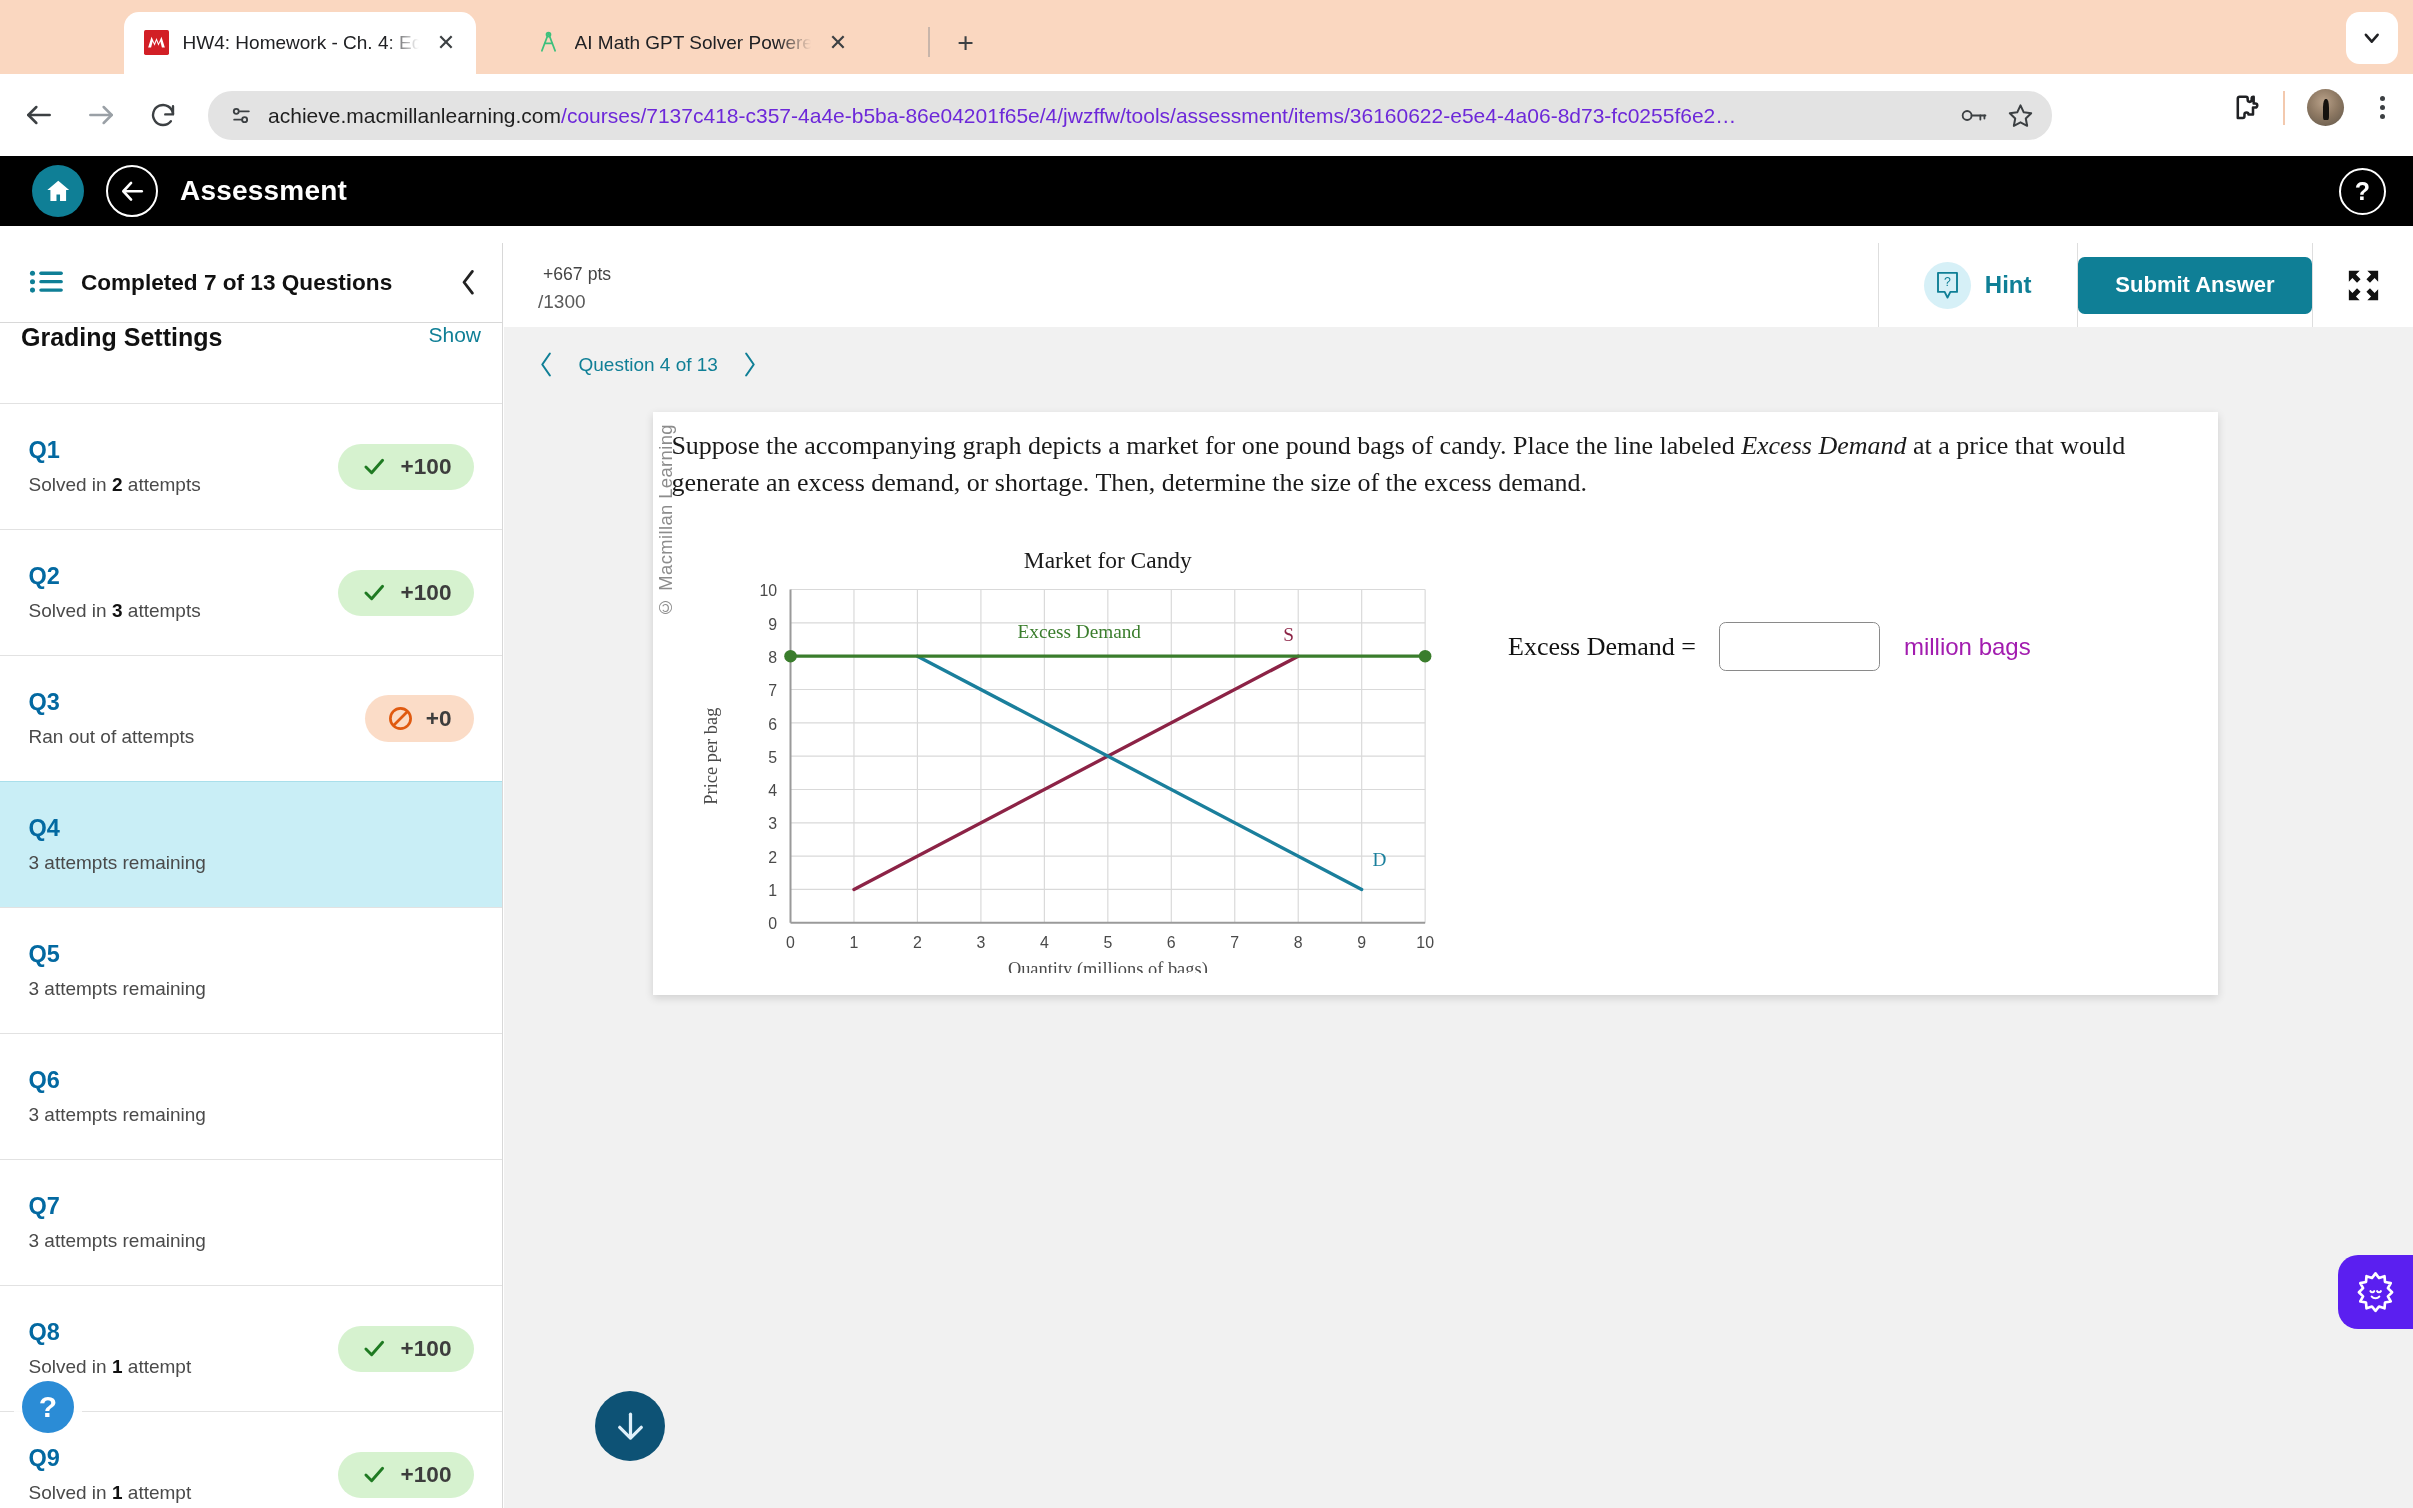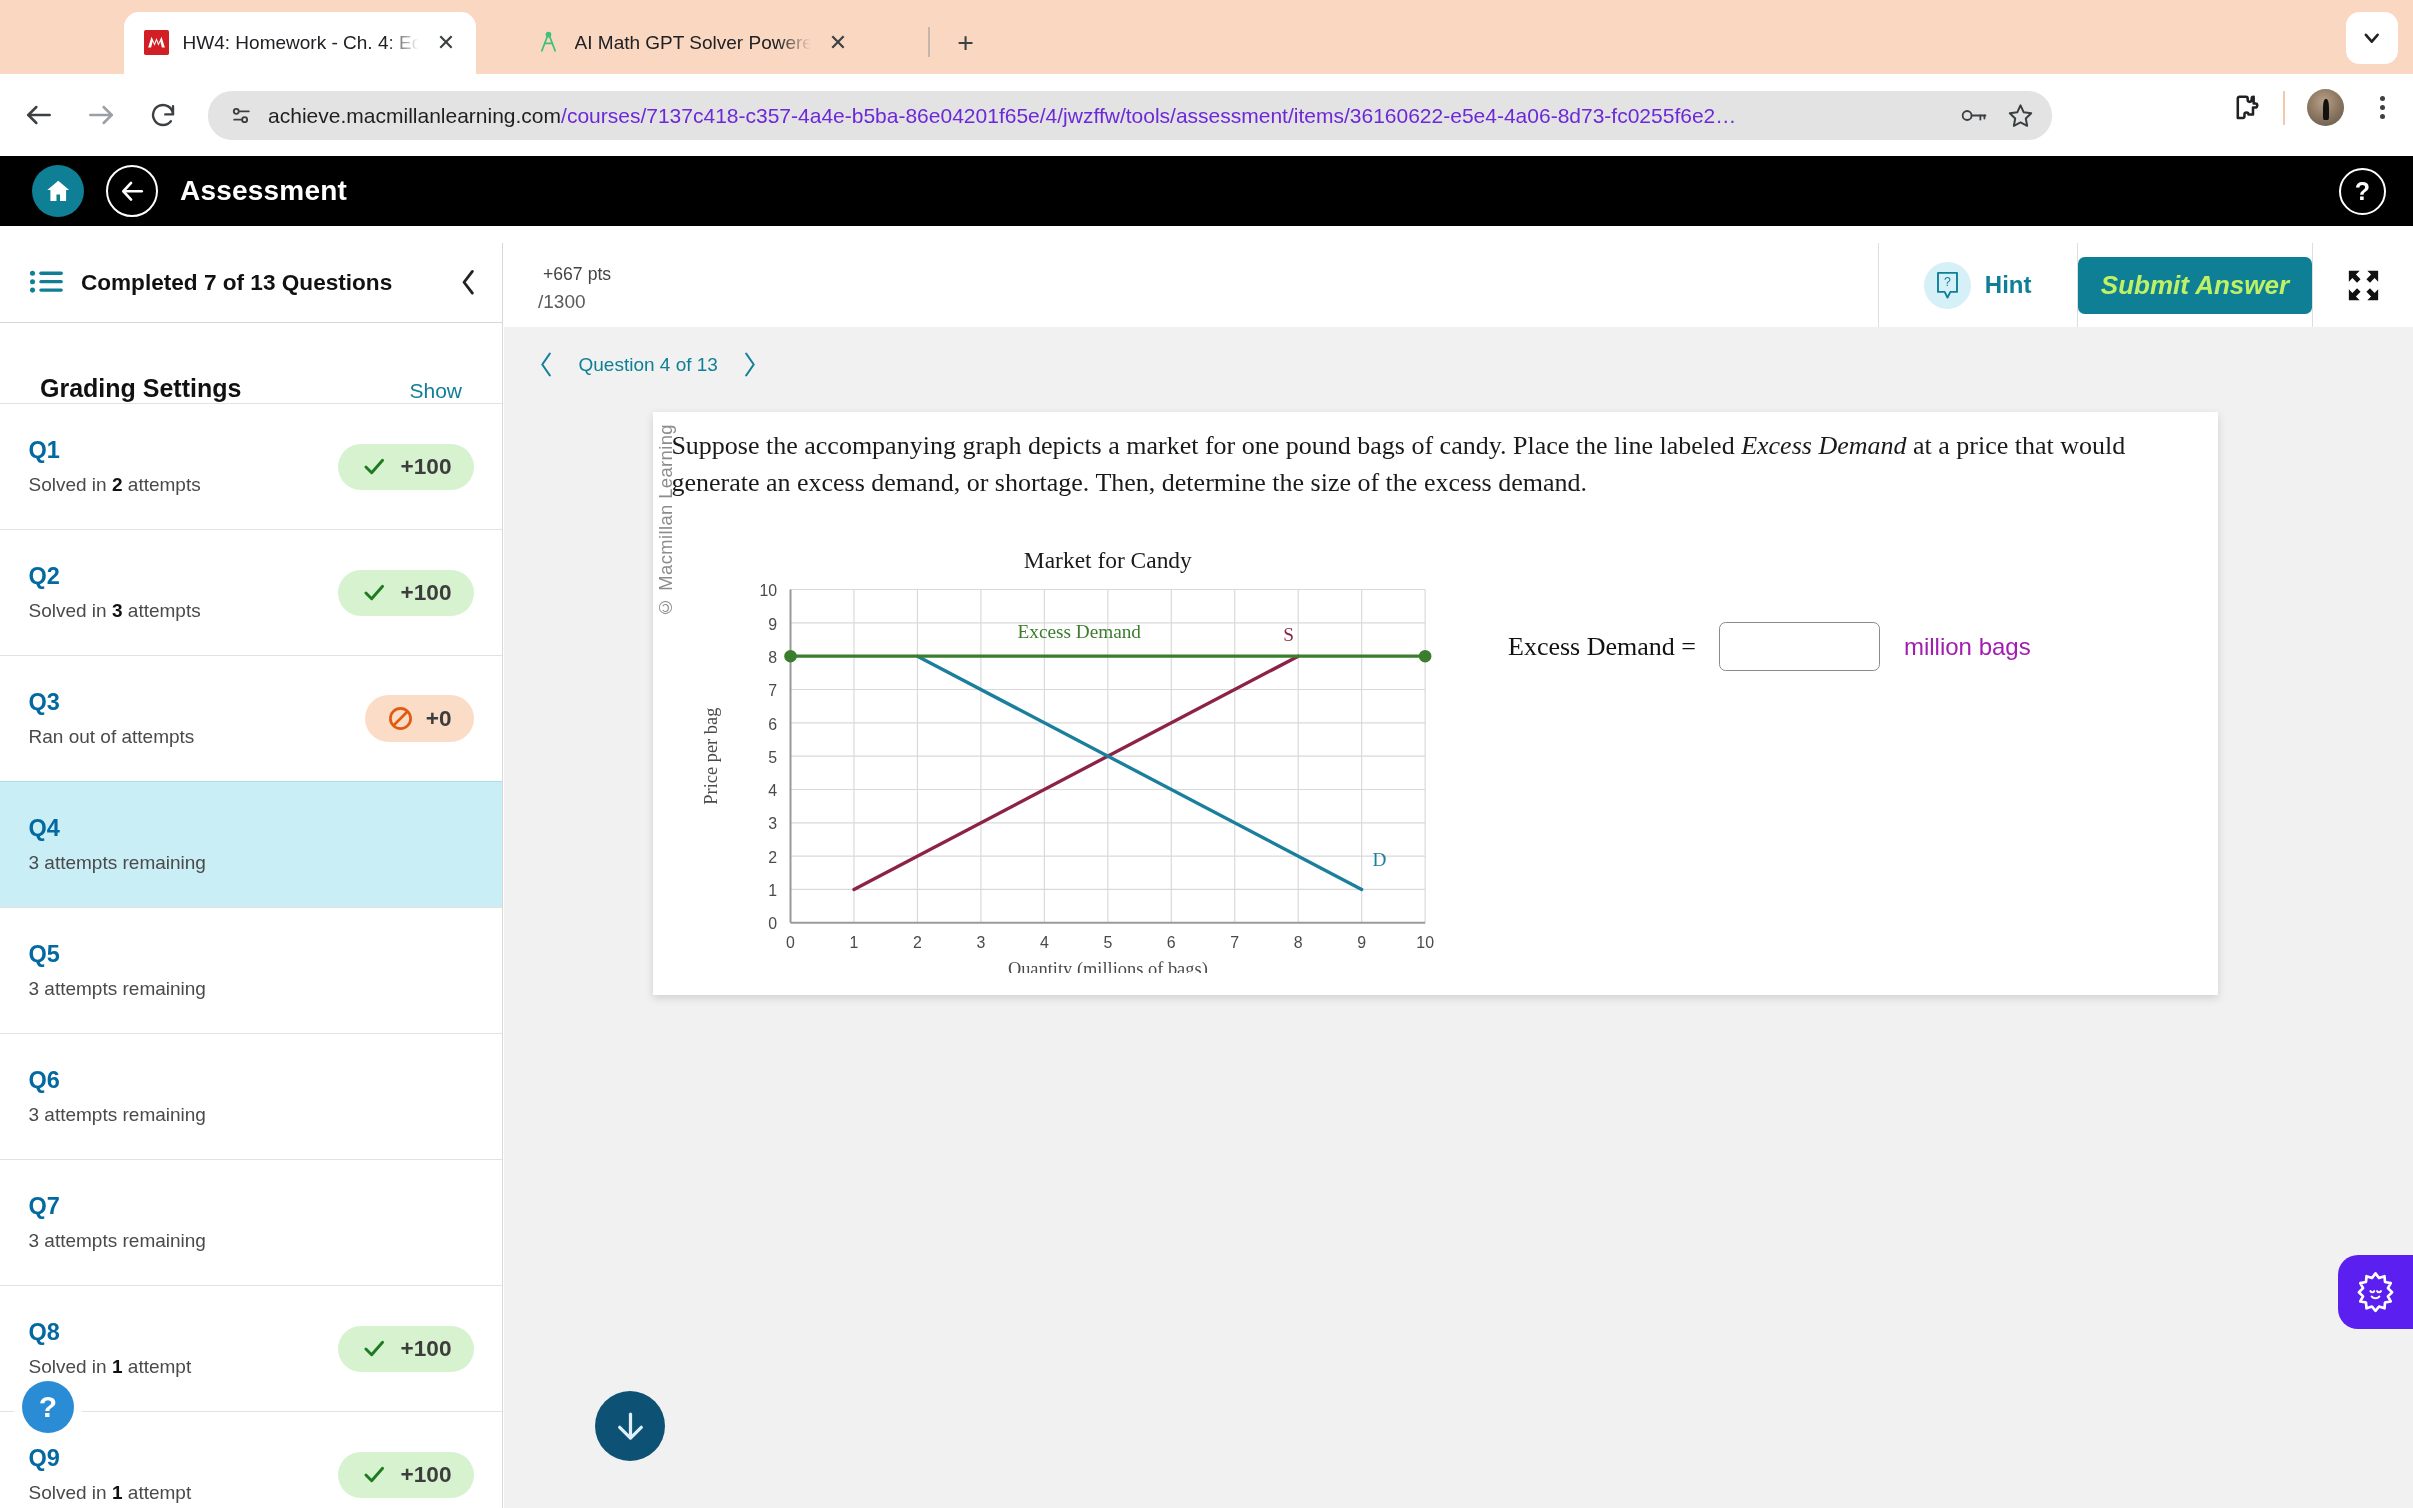--- a/index.html
+++ b/index.html
@@ -117,21 +117,21 @@
     background: #ffffff; border-right: 1.7px solid #d8d8d8; overflow: hidden;
   }
   .sidebar-head {
     height: 80px; display: flex; align-items: center; padding: 0 25px 0 28.5px;
     border-bottom: 1.7px solid #d8d8d8;
   }
   .list-icon { width: 34px; height: 27px; flex: 0 0 34px; }
   .sidebar-head-label { margin-left: 18.4px; font-size: 22.6px; font-weight: 700; color: #111; flex: 1 1 auto; }
   .chev-left { font-size: 25px; color: #222; font-weight: 700; }
   .grading-row {
-    height: 80px; display: flex; align-items: flex-end; padding: 0 40px;
+    height: 80px; display: flex; align-items: flex-start; padding: 0 21px;
   }
   .grading-title { font-size: 25px; font-weight: 700; color: #111; flex: 1 1 auto; }
   .grading-show { font-size: 21px; color: #0f7f96; }
 
   .q-item {
     height: 126px; padding: 0 28.5px; border-top: 1.7px solid #e2e2e2;
     display: flex; align-items: center;
   }
   .q-item.current { background: #c9eef6; border-top-color: #a9dfeb; }
   .q-text { flex: 1 1 auto; }
@@ -173,21 +173,21 @@
     width: 47px; height: 47px; border-radius: 50%; background: #d6f0f7;
     display: flex; align-items: center; justify-content: center;
   }
   .hint-label { font-size: 24px; font-weight: 700; color: #0f7f96; }
   .submit-wrap {
     width: 235px; height: 84px; border-left: 1.7px solid #dedede;
     display: flex; align-items: center; justify-content: center;
   }
   .submit-btn {
     width: 327px; height: 57px; border-radius: 6.7px; background: #0f7f96; border: none;
-    color: #bef264; font-size: 26px; font-weight: 700; font-family: inherit; cursor: pointer; font-style: italic;
+    color: #ffffff; font-size: 22px; font-weight: 700; font-family: inherit; cursor: pointer;
   }
   .expand-wrap {
     width: 101px; height: 84px; border-left: 1.7px solid #dedede;
     display: flex; align-items: center; justify-content: center;
   }
 
   .qnav {
     position: absolute; top: 84px; left: 0; width: 1909px; height: 75px;
     display: flex; align-items: center; padding-left: 34px; gap: 23.5px;
   }

